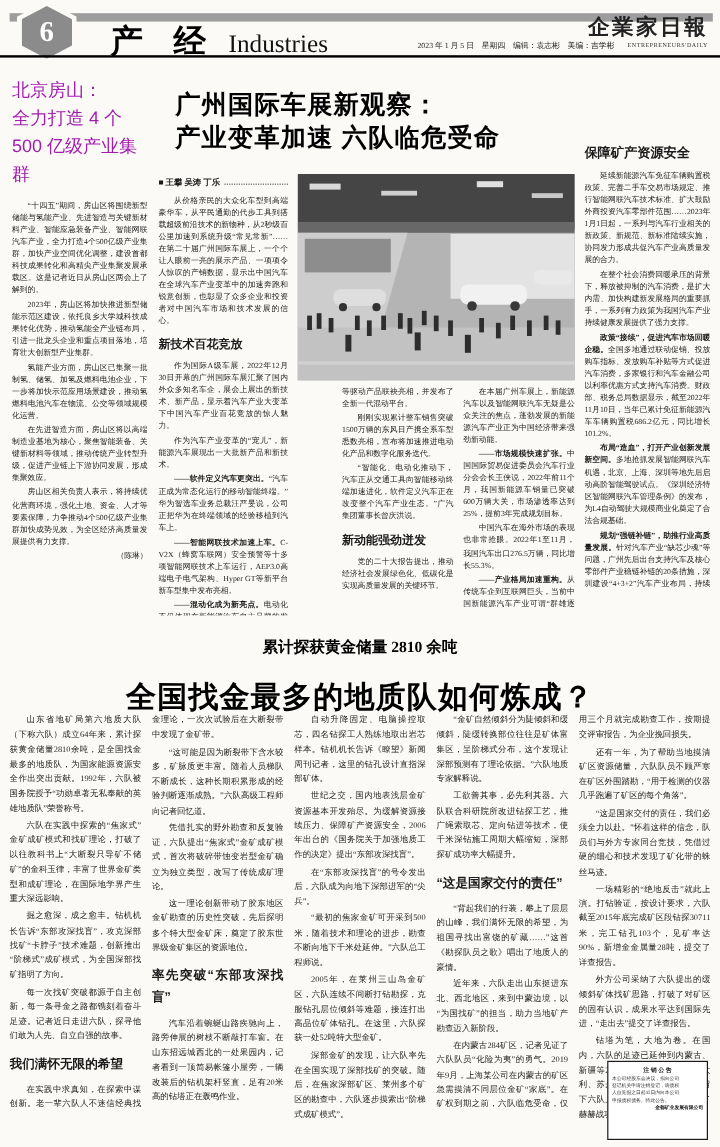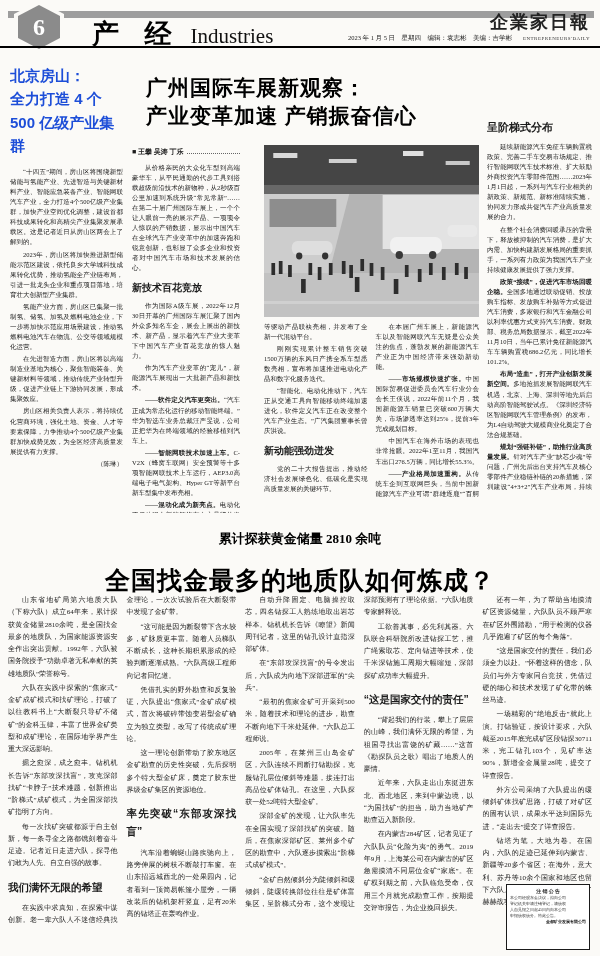--- a/index.html
+++ b/index.html
@@ -31,34 +31,34 @@
   .flow{font-size:6.5px;line-height:1.55;text-align:justify;}
   .flow p{margin:0 0 2px;text-indent:2em;}
   .flow p b{font-weight:bold;}
   .flow p.ni{text-indent:0;}
   .flow p.ar{text-align:right;text-indent:0;}
   .flow h3{font-size:10px;font-weight:900;margin:7px 0 5px;text-indent:0;
     font-family:"Liberation Sans","DejaVu Sans",sans-serif;}
 
   
   .beijing{position:absolute;left:10px;top:64px;width:113px;height:414px;overflow:hidden;}
-  .beijing h2{margin:0 0 10px;font-size:15px;line-height:1.55;font-weight:700;color:#1d4ed8;}
+  .beijing h2{margin:0 0 10px;font-size:15px;line-height:1.55;font-weight:400;color:#a21caf;}
 
   
   .auto{position:absolute;left:132px;top:60px;width:347px;}
   .auto h1{margin:14px;font-size:21px;line-height:1.35;font-weight:900;letter-spacing:1px;color:#000;}
-  .auto-cols{display:flex;gap:24px;margin-top:6px;}
+  .auto-cols{display:flex;gap:8px;margin-top:6px;}
   .auto-c1{width:108px;height:368px;overflow:hidden;}
   .byline-row{display:flex;align-items:center;margin:2px 0 6px;}
   .byline-txt{font-size:7px;font-weight:bold;white-space:nowrap;}
   .byline-dots{flex:1;border-bottom:1px dotted #666;height:4px;margin-left:4px;}
   .auto-c23{flex:1;display:flex;flex-direction:column;}
   .photo{width:100%;height:172px;background:#bbb;overflow:hidden;}
   .photo svg{display:block;width:100%;height:100%;}
-  .auto-two{margin-top:5px;column-count:2;column-gap:8px;height:188px;overflow:hidden;}
+  .auto-two{margin-top:5px;column-count:2;column-gap:8px;height:188px;overflow:hidden;margin-left:37px;}
 
   
   .policy{position:absolute;left:487px;top:120px;width:105px;height:372px;overflow:hidden;}
   .policy h3.head{font-size:11px;font-weight:900;margin:0 0 7px;
     font-family:"Liberation Sans","DejaVu Sans",sans-serif;}
 
   
   .gold-kicker{position:absolute;left:0;right:0;top:530px;text-align:center;
     font-size:13px;font-weight:bold;color:#000;}
   .gold-title{position:absolute;left:0;right:0;top:548px;margin:16px;text-align:center;
@@ -106,21 +106,21 @@
       <p><span>氢能产业方面，房山区已集聚一批制氢、储氢、加氢及燃料电池企业，下一步将加快示范应用场景建设，推动氢燃料电池汽车在物流、公交等领域规模化运营。</span></p>
       <p><span>在先进智造方面，房山区将以高端制造业基地为核心，聚焦智能装备、关键新材料等领域，推动传统产业转型升级，促进产业链上下游协同发展，形成集聚效应。</span></p>
       <p><span>房山区相关负责人表示，将持续优化营商环境，强化土地、资金、人才等要素保障，力争推动4个500亿级产业集群加快成势见效，为全区经济高质量发展提供有力支撑。</span></p>
       <p class="ar"><span>（陈琳）</span></p>
     </div>
 </section>
 
 <section class="auto">
   <h1 class="hd-sans">
     <span>广州国际车展新观察：</span><br>
-    <span>产业变革加速  产销振奋信心</span>
+    <span>产业变革加速  六队临危受命</span>
   </h1>
   <div class="auto-cols">
     <div class="auto-c1">
       <div class="byline-row">
         <span class="byline-txt">■ 王攀 吴涛 丁乐</span>
         <span class="byline-dots"></span>
       </div>
       <div class="flow">
           <p><span>从价格亲民的大众化车型到高端豪华车，从平民通勤的代步工具到搭载超级前沿技术的新物种，从2秒级百公里加速到系统升级“常见常新”……在第二十届广州国际车展上，一个个让人眼前一亮的展示产品、一项项令人惊叹的产销数据，显示出中国汽车在全球汽车产业变革中的加速奔跑和锐意创新，也彰显了众多企业和投资者对中国汽车市场和技术发展的信心。</span></p>
           <h3>新技术百花竞放</h3>
@@ -187,21 +187,21 @@
           <p><b>——市场规模快速扩张。</b><span>中国国际贸易促进委员会汽车行业分会会长王侠说，2022年前11个月，我国新能源车销量已突破600万辆大关，市场渗透率达到25%，提前3年完成规划目标。</span></p>
           <p><span>中国汽车在海外市场的表现也非常抢眼。2022年1至11月，我国汽车出口276.5万辆，同比增长55.3%。</span></p>
           <p><b>——产业格局加速重构。</b><span>从传统车企到互联网巨头，当前中国新能源汽车产业可谓“群雄逐鹿”“百舸争流”，传统“链式”供应关系正向开放融合的“网状”产业生态转变。</span></p>
           <p><span>2022年前11月，广东汽车制造产值突破1万亿元，工业增加值2228亿元，汽车产量382.5万辆，汽车产业已成为广东省第8个超万亿元的产业集群，为广东经济发展带来强劲动能。</span></p>
         </div>
     </div>
   </div>
 </section>
 
 <aside class="policy">
-  <h3 class="head">呈阶梯式分布</h3>
+  <h3 class="head">保障矿产资源安全</h3>
   <div class="flow">
       <p><span>延续新能源汽车免征车辆购置税政策、完善二手车交易市场规定、推行智能网联汽车技术标准、扩大鼓励外商投资汽车零部件范围……2023年1月1日起，一系列与汽车行业相关的新政策、新规范、新标准陆续实施，协同发力形成共促汽车产业高质量发展的合力。</span></p>
       <p><span>在整个社会消费回暖承压的背景下，释放被抑制的汽车消费，是扩大内需、加快构建新发展格局的重要抓手，一系列有力政策为我国汽车产业持续健康发展提供了强力支撑。</span></p>
       <p><b>政策“接续”，促进汽车市场回暖企稳。</b><span>全国多地通过联动促销、投放购车指标、发放购车补贴等方式促进汽车消费，多家银行和汽车金融公司以利率优惠方式支持汽车消费。财政部、税务总局数据显示，截至2022年11月10日，当年已累计免征新能源汽车车辆购置税686.2亿元，同比增长101.2%。</span></p>
       <p><b>布局“造血”，打开产业创新发展新空间。</b><span>多地抢抓发展智能网联汽车机遇，北京、上海、深圳等地先后启动高阶智能驾驶试点。《深圳经济特区智能网联汽车管理条例》的发布，为L4自动驾驶大规模商业化奠定了合法合规基础。</span></p>
       <p><b>规划“强链补链”，助推行业高质量发展。</b><span>针对汽车产业“缺芯少魂”等问题，广州先后出台支持汽车及核心零部件产业稳链补链的20条措施，深圳建设“4+3+2”汽车产业布局，持续升级产业链服务体系。</span></p>
     </div>
 </aside>
 
 <div class="gold-kicker">累计探获黄金储量 2810 余吨</div>
@@ -212,20 +212,21 @@
     <p><span>掘之愈深，成之愈丰。钻机机长告诉“东部攻深找盲”，攻克深部找矿“卡脖子”技术难题，创新推出“阶梯式”成矿模式，为全国深部找矿指明了方向。</span></p>
     <p><span>每一次找矿突破都源于自主创新，每一条寻金之路都镌刻着奋斗足迹。记者近日走进六队，探寻他们敢为人先、自立自强的故事。</span></p>
     <h3>我们满怀无限的希望</h3>
     <p><span>在实践中求真知，在探索中谋创新。老一辈六队人不迷信经典找金理论，一次次试验后在大断裂带中发现了金矿带。</span></p>
     <p><span>“这可能是因为断裂带下含水较多，矿脉质更丰富。随着人员梯队不断成长，这种长期积累形成的经验判断逐渐成熟。”六队高级工程师向记者回忆道。</span></p>
     <p><span>凭借扎实的野外勘查和反复验证，六队提出“焦家式”金矿成矿模式，首次将破碎带蚀变岩型金矿确立为独立类型，改写了传统成矿理论。</span></p>
     <p><span>这一理论创新带动了胶东地区金矿勘查的历史性突破，先后探明多个特大型金矿床，奠定了胶东世界级金矿集区的资源地位。</span></p>
     <h3>率先突破“东部攻深找盲”</h3>
     <p><span>汽车沿着蜿蜒山路疾驰向上，路旁伸展的树枝不断敲打车窗。在山东招远城西北的一处果园内，记者看到一顶简易帐篷小屋旁，一辆改装后的钻机架杆竖直，足有20米高的钻塔正在轰鸣作业。</span></p>
     <p><span>自动升降固定、电脑操控取芯，四名钻探工人熟练地取出岩芯样本。钻机机长告诉《瞭望》新闻周刊记者，这里的钻孔设计直指深部矿体。</span></p>
+    <p><span>世纪之交，国内地表浅层金矿资源基本开发殆尽。为缓解资源接续压力、保障矿产资源安全，2006年出台的《国务院关于加强地质工作的决定》提出“东部攻深找盲”。</span></p>
     <p><span>在“东部攻深找盲”的号令发出后，六队成为向地下深部进军的“尖兵”。</span></p>
     <p><span>“最初的焦家金矿可开采到500米，随着技术和理论的进步，勘查不断向地下千米处延伸。”六队总工程师说。</span></p>
     <p><span>2005年，在莱州三山岛金矿区，六队连续不间断打钻勘探，克服钻孔层位倾斜等难题，接连打出高品位矿体钻孔。在这里，六队探获一处52吨特大型金矿。</span></p>
     <p><span>深部金矿的发现，让六队率先在全国实现了深部找矿的突破。随后，在焦家深部矿区、莱州多个矿区的勘查中，六队逐步摸索出“阶梯式成矿模式”。</span></p>
     <p><span>“金矿自然倾斜分为陡倾斜和缓倾斜，陡缓转换部位往往是矿体富集区，呈阶梯式分布，这个发现让深部预测有了理论依据。”六队地质专家解释说。</span></p>
     <p><span>工欲善其事，必先利其器。六队联合科研院所改进钻探工艺，推广绳索取芯、定向钻进等技术，使千米深钻施工周期大幅缩短，深部探矿成功率大幅提升。</span></p>
     <h3>“这是国家交付的责任”</h3>
     <p><span>“背起我们的行装，攀上了层层的山峰，我们满怀无限的希望，为祖国寻找出富饶的矿藏……”这首《勘探队员之歌》唱出了地质人的豪情。</span></p>
     <p><span>近年来，六队走出山东挺进东北、西北地区，来到中蒙边境，以“为国找矿”的担当，助力当地矿产勘查迈入新阶段。</span></p>
     <p><span>在内蒙古284矿区，记者见证了六队队员“化险为夷”的勇气。2019年9月，上海某公司在内蒙古的矿区急需摸清不同层位金矿“家底”。在矿权到期之前，六队临危受命，仅用三个月就完成勘查工作，按期提交评审报告，为企业挽回损失。</span></p>

